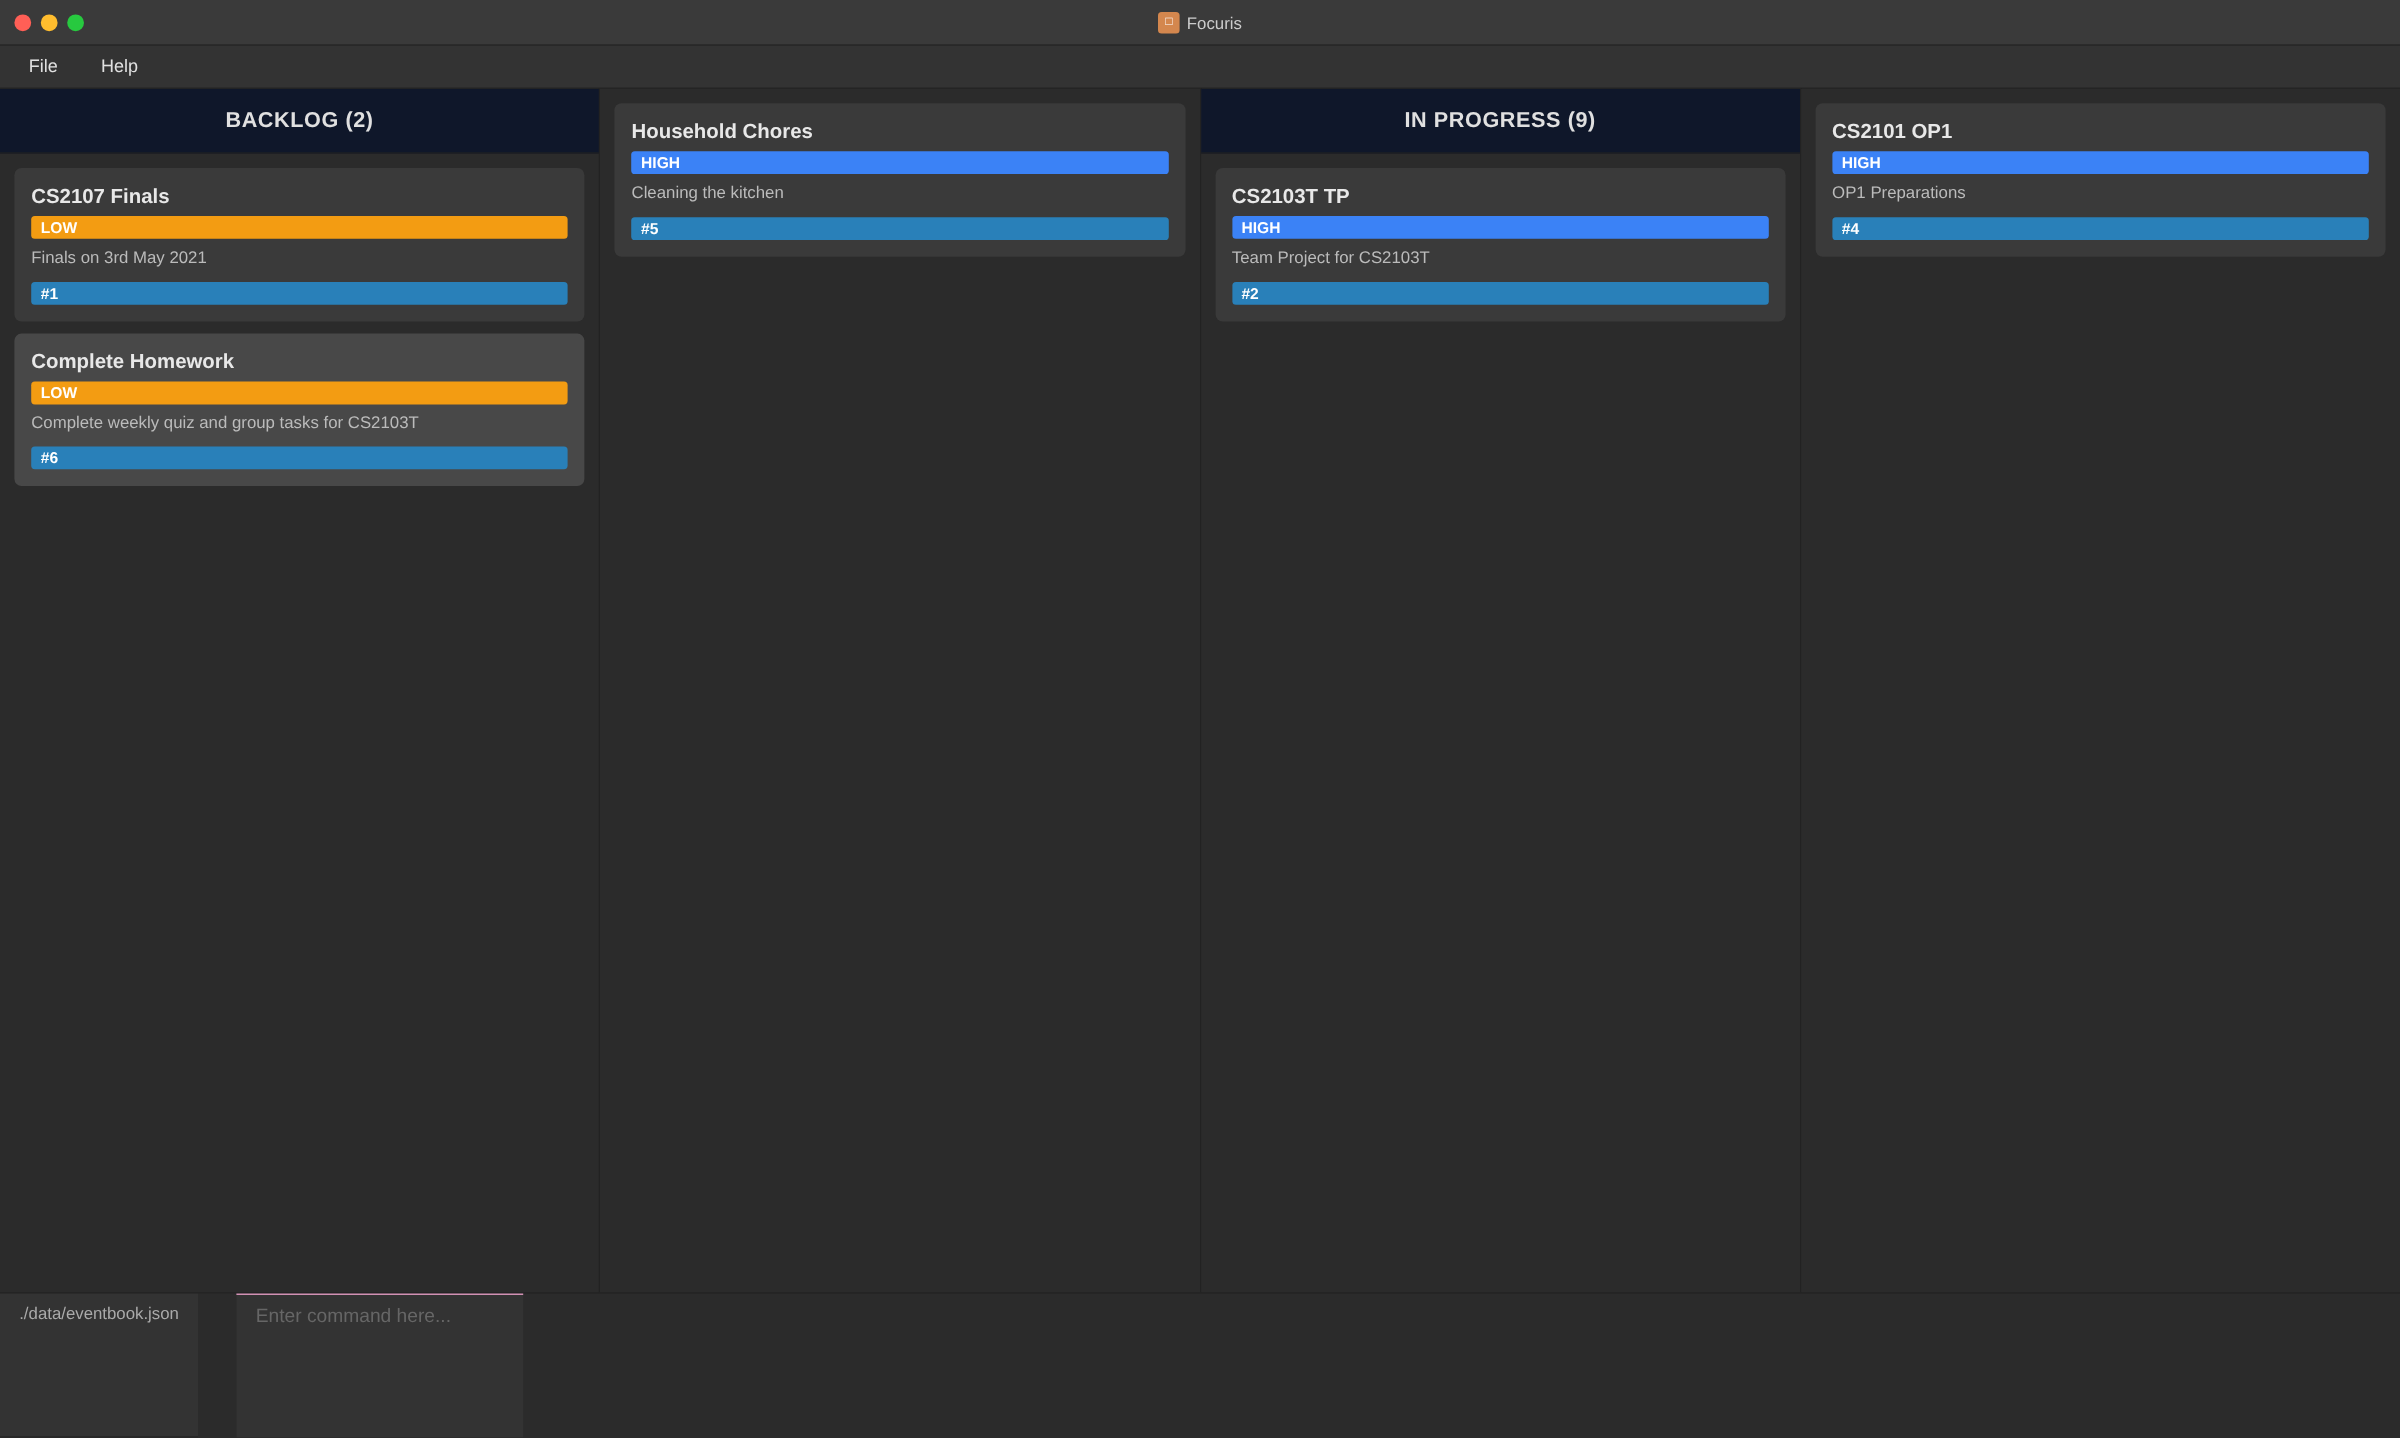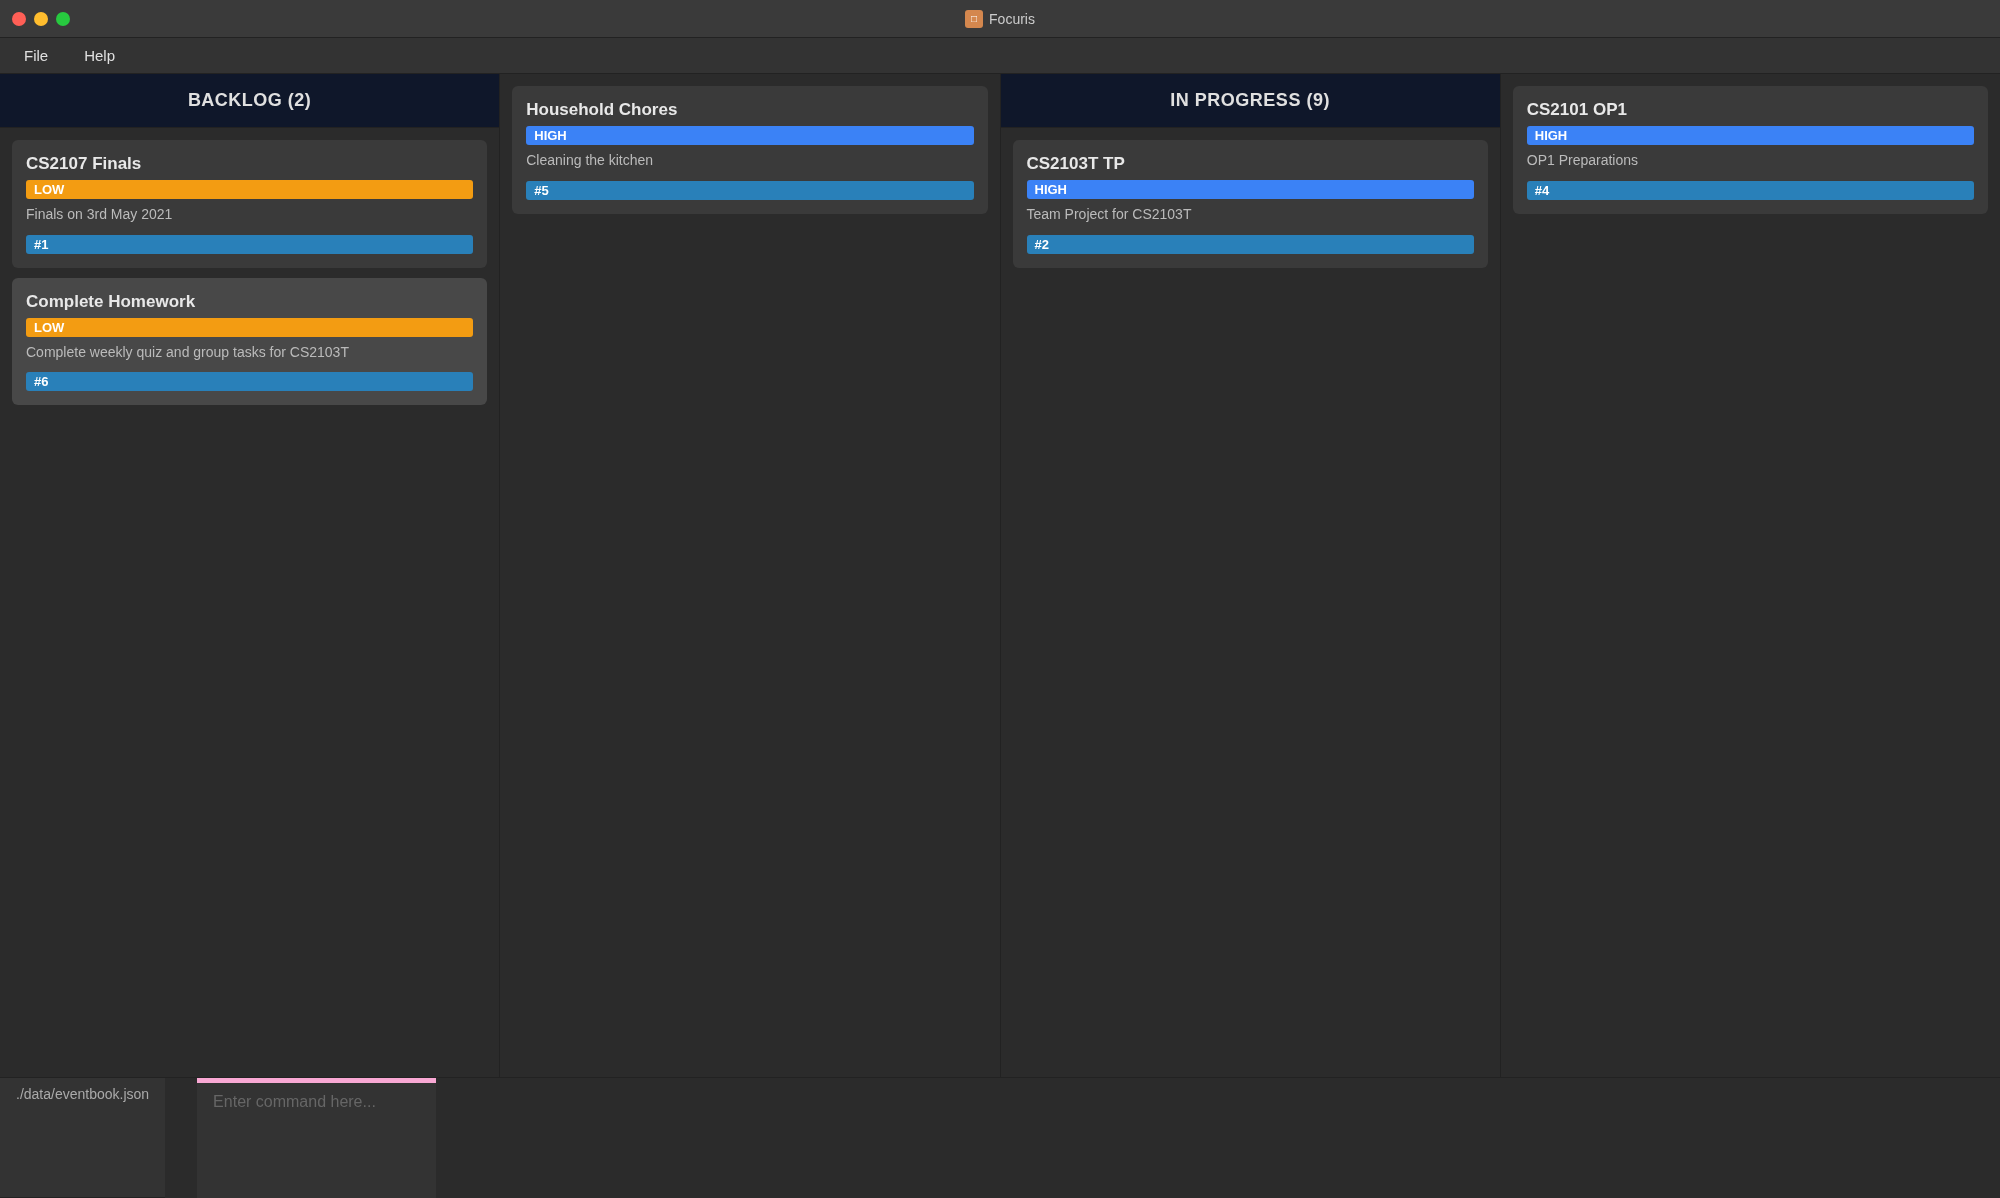--- a/index.html
+++ b/index.html
@@ -198,21 +198,21 @@
     .output-area {
       background: #2b2b2b;
       height: 120px;
       padding: 10px 16px;
       overflow-y: auto;
     }
 
     .command-bar {
       background: #333;
       padding: 10px 16px;
-      border-top: 5px solid #f9a8d4;
+      border-top: 1px solid #f9a8d4;
     }
 
     .command-input {
       width: 100%;
       background: transparent;
       border: none;
       outline: none;
       color: #aaa;
       font-size: 16px;
       font-family: inherit;

